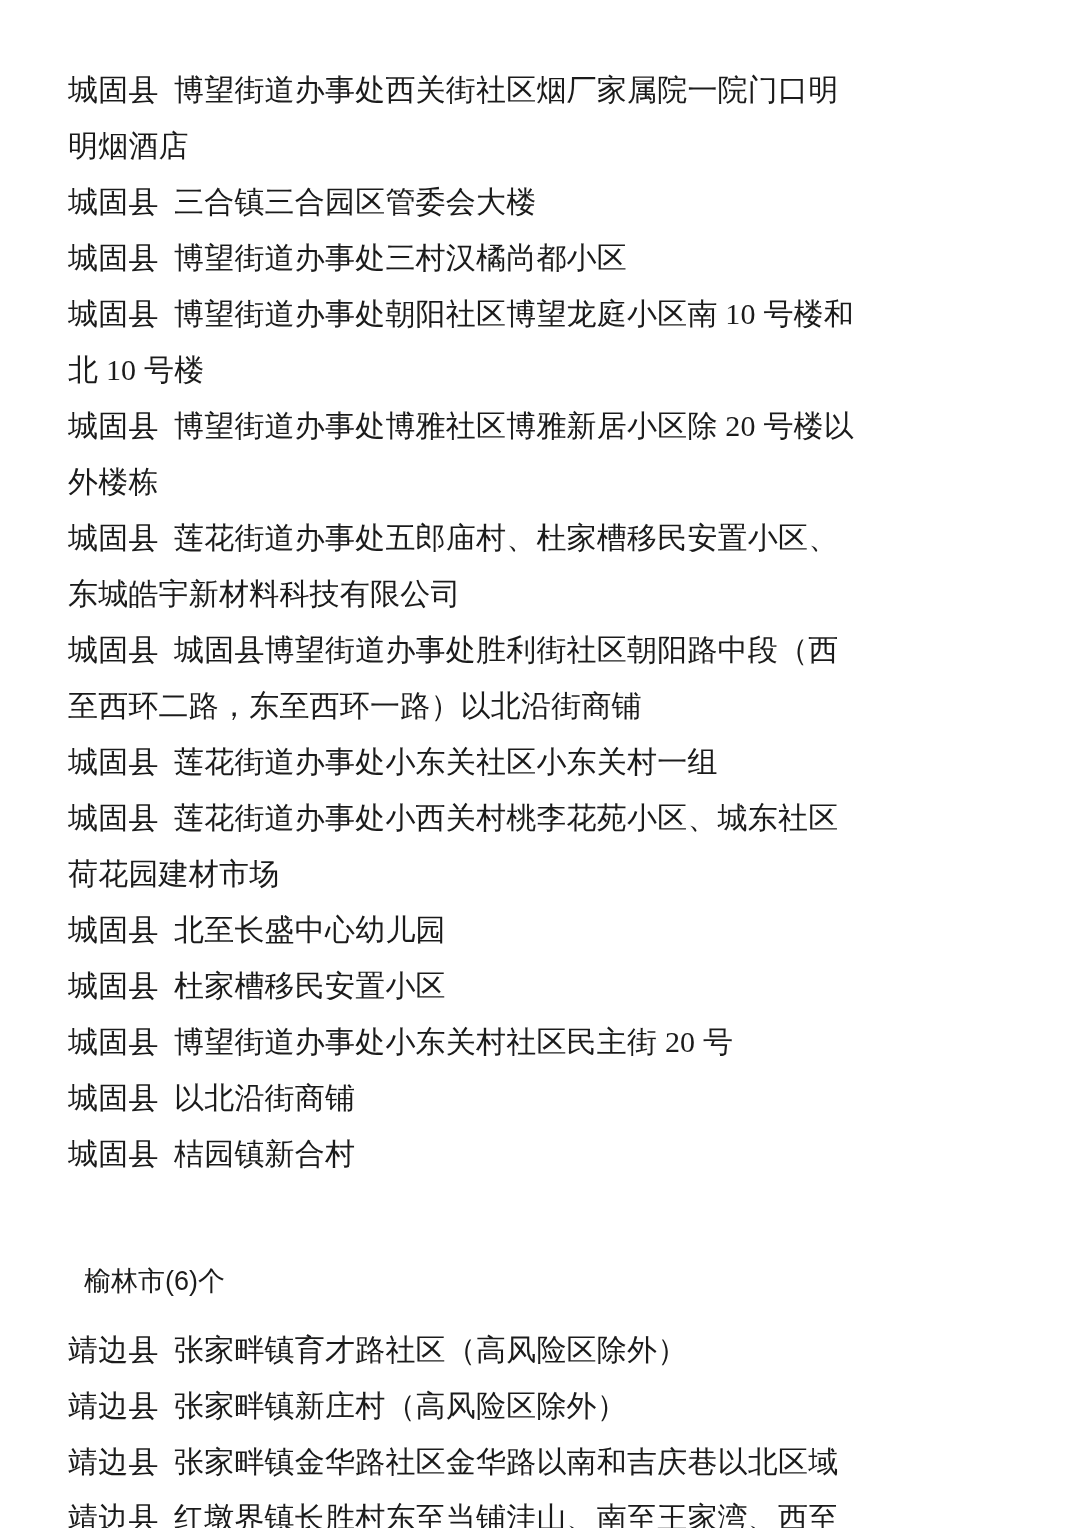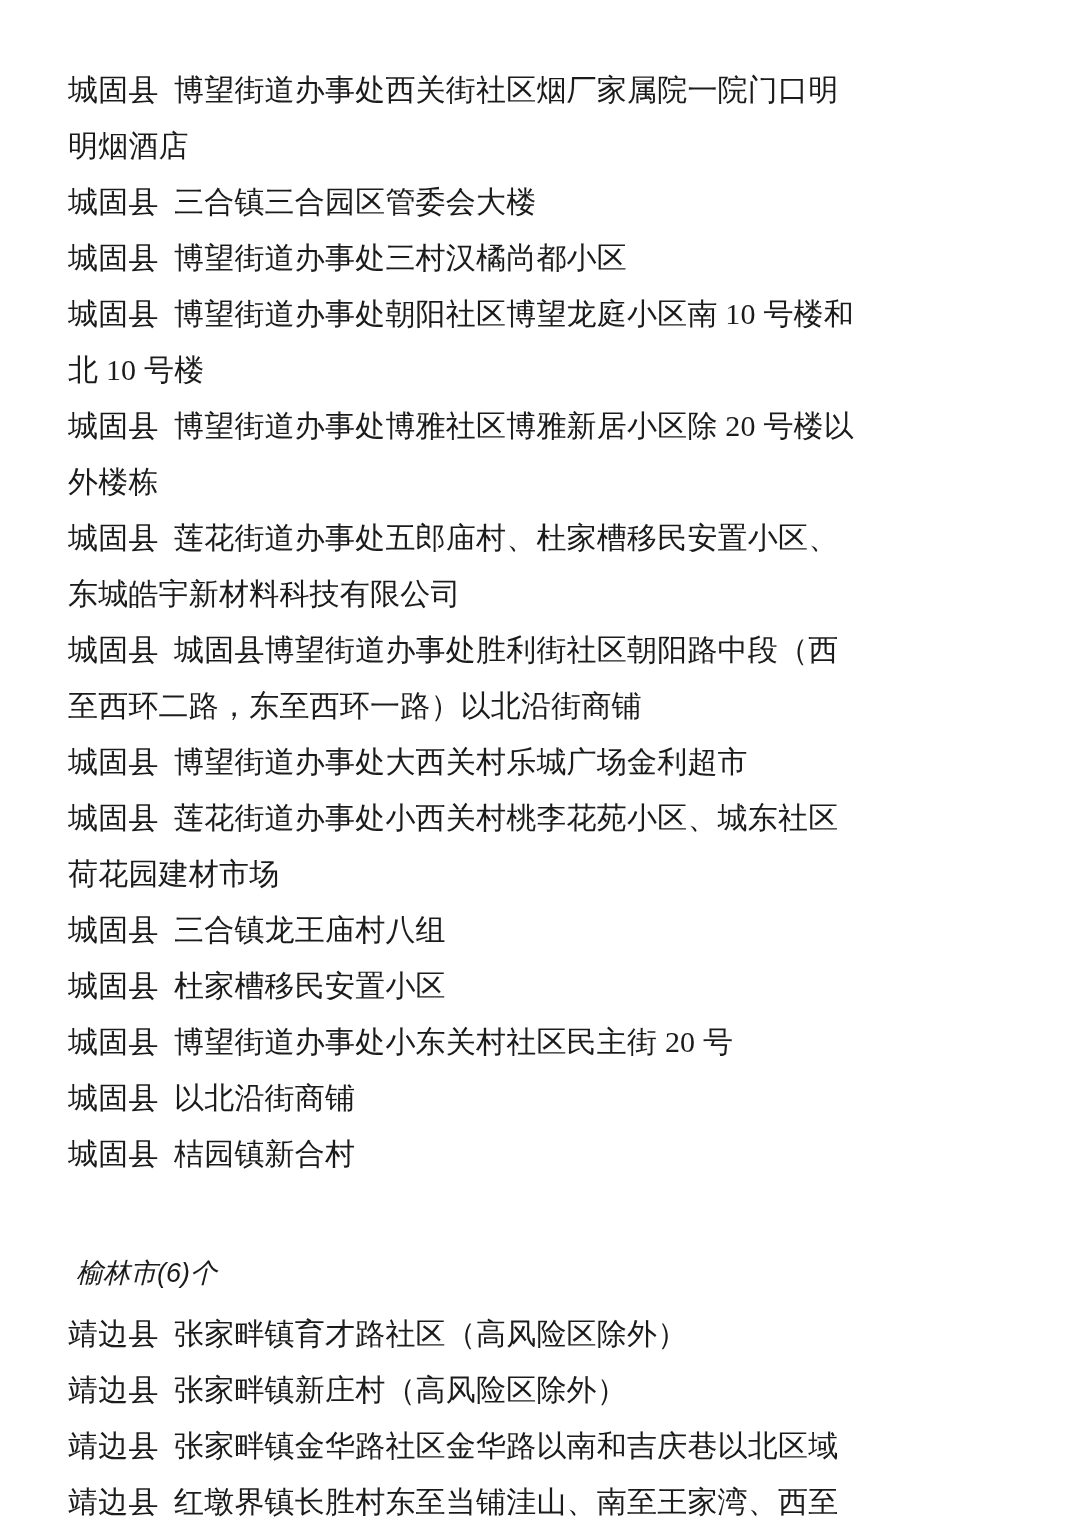--- a/index.html
+++ b/index.html
@@ -30,43 +30,42 @@
   }
   .entry {
     margin: 0;
     padding: 0;
   }
   .section-title {
     font-size: 27px;
     line-height: 50px;
     font-family: "Liberation Sans", "DejaVu Sans", sans-serif;
     font-weight: normal;
-    margin: 8px;
+    margin: 16px;
     padding: 0;
-    font-style: italic;
   }
   .spacer {
     height: 58px;
   }
 </style>
 </head>
 <body>
 
 <div class="page">
 
   <div class="doc-line entry">城固县  博望街道办事处西关街社区烟厂家属院一院门口明明烟酒店</div>
   <div class="doc-line entry">城固县  三合镇三合园区管委会大楼</div>
   <div class="doc-line entry">城固县  博望街道办事处三村汉橘尚都小区</div>
   <div class="doc-line entry">城固县  博望街道办事处朝阳社区博望龙庭小区南 10 号楼和北 10 号楼</div>
   <div class="doc-line entry">城固县  博望街道办事处博雅社区博雅新居小区除 20 号楼以外楼栋</div>
   <div class="doc-line entry">城固县  莲花街道办事处五郎庙村、杜家槽移民安置小区、东城皓宇新材料科技有限公司</div>
   <div class="doc-line entry">城固县  城固县博望街道办事处胜利街社区朝阳路中段（西至西环二路，东至西环一路）以北沿街商铺</div>
-  <div class="doc-line entry">城固县  博望街道办事处大西关村乐城广场金利超市</div>
+  <div class="doc-line entry">城固县  莲花街道办事处小东关社区小东关村一组</div>
   <div class="doc-line entry">城固县  莲花街道办事处小西关村桃李花苑小区、城东社区荷花园建材市场</div>
-  <div class="doc-line entry">城固县  三合镇龙王庙村八组</div>
+  <div class="doc-line entry">城固县  北至长盛中心幼儿园</div>
   <div class="doc-line entry">城固县  杜家槽移民安置小区</div>
   <div class="doc-line entry">城固县  博望街道办事处小东关村社区民主街 20 号</div>
   <div class="doc-line entry">城固县  以北沿街商铺</div>
   <div class="doc-line entry">城固县  桔园镇新合村</div>
 
   <div class="spacer"></div>
 
   <div class="section-title">榆林市(6)个</div>
 
   <div class="doc-line entry">靖边县  张家畔镇育才路社区（高风险区除外）</div>

